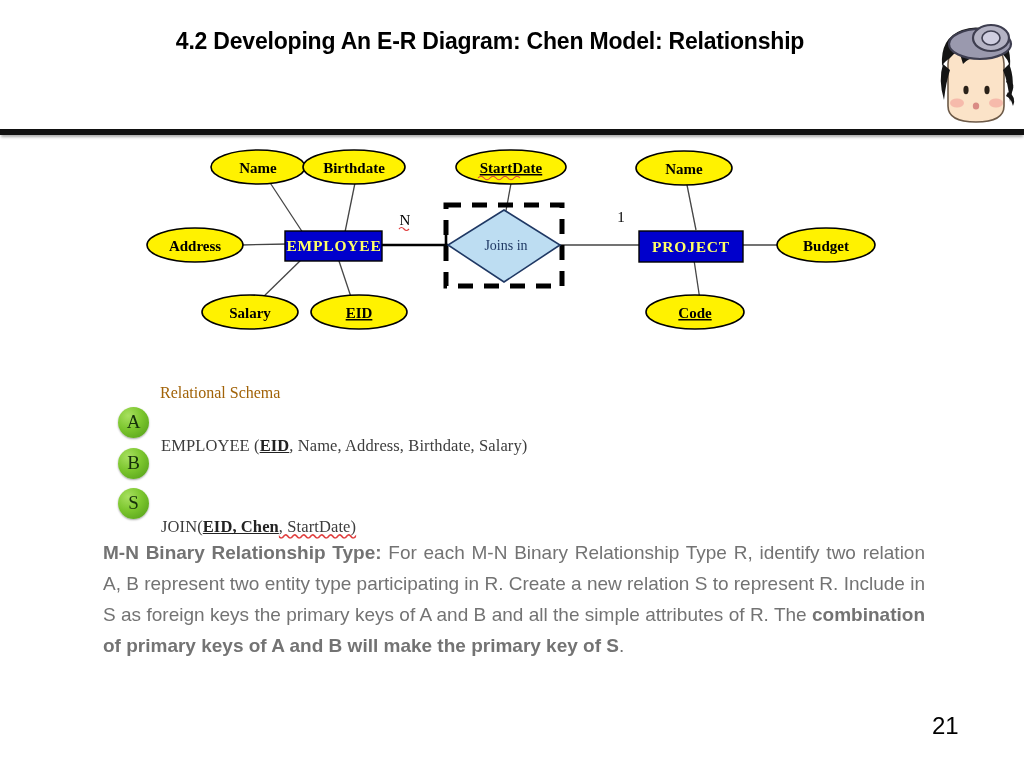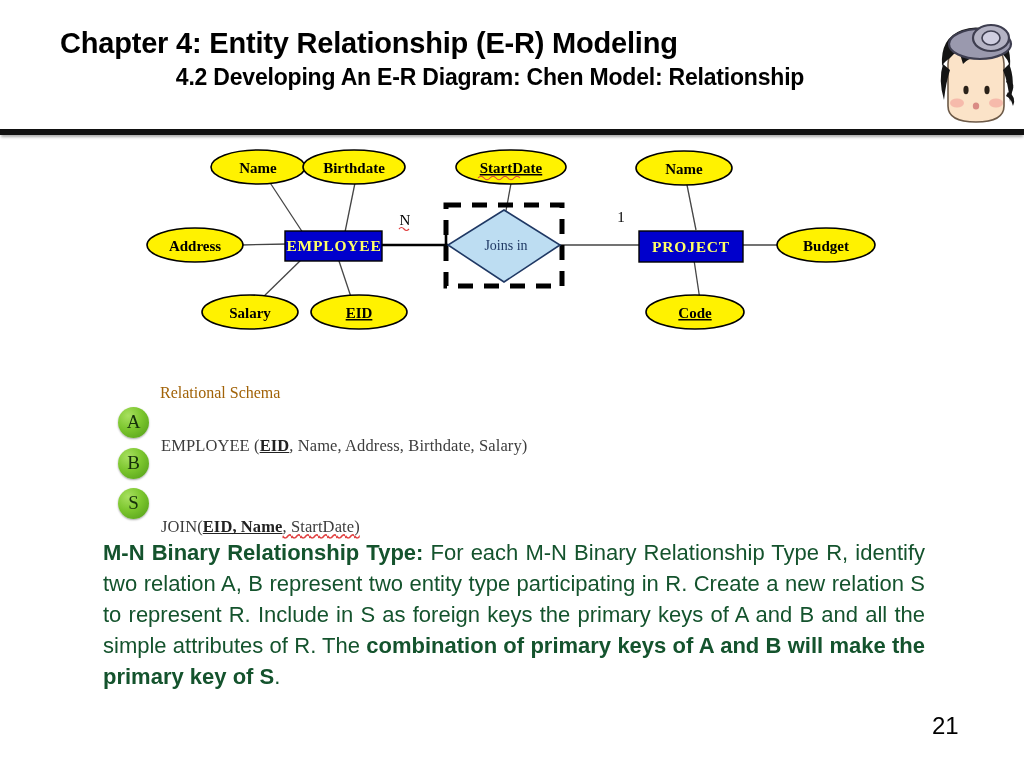--- a/index.html
+++ b/index.html
@@ -144,43 +144,42 @@
     text-decoration: underline;
   }
 
   
   #body-paragraph {
     position: absolute;
     left: 103px;
     top: 537px;
     width: 822px;
     font-family: "Liberation Sans", sans-serif;
-    font-size: 22px;
+    font-size: 19px;
     line-height: 31px;
     text-align: justify;
-    color: #14532d;
+    color: #737373;
   }
   #body-paragraph b { font-weight: bold; }
 
   
   #page-number {
     position: absolute;
     left: 932px;
     top: 712px;
     font-family: "Liberation Sans", sans-serif;
     font-size: 24px;
     color: #000000;
   }
 </style>
 </head>
 <body>
 
 <div id="slide-header">
   <div id="title-block">
-    <div id="slide-title">Chapter 4: Entity Relationship (E-R) Modeling</div>
     <div id="slide-subtitle">4.2 Developing An E-R Diagram: Chen Model: Relationship</div>
   </div>
   <div id="header-rule"></div>
 </div>
 
 <div id="avatar">
   <svg width="92" height="113" viewBox="0 0 92 113">
 
     <path d="M18 46 Q18 26 46 26 Q74 26 74 46 L74 88 Q74 104 46 104 Q18 104 18 88 Z" fill="#fbe3c8" stroke="#6d5a48" stroke-width="1.6"></path>
 
@@ -317,19 +316,19 @@
     <div class="badge">A</div>
     <div class="schema-text"><span>EMPLOYEE</span><span> (</span><span class="pk sq">EID</span><span>, Name, Address, Birthdate, Salary)</span></div>
   </div>
 
   <div class="schema-row" id="schema-row-b">
     <div class="badge">B</div>
   </div>
 
   <div class="schema-row" id="schema-row-s">
     <div class="badge">S</div>
-    <div class="schema-text"><span>JOIN</span><span>(</span><span class="pk sq">EID, Name</span><span class="sq">, StartDate)</span></div>
+    <div class="schema-text"><span>JOIN</span><span>(</span><span class="pk sq">EID, Chen</span><span class="sq">, StartDate)</span></div>
   </div>
 </div>
 
 <div id="body-paragraph"><b>M-N Binary Relationship Type:</b><span> For each M-N Binary Relationship Type R, identify two relation A, B represent two entity type participating in R. Create a new relation S to represent R. Include in S as foreign keys the primary keys of A and B and all the simple attributes of R. The </span><b>combination of primary keys of A and B will make the primary key of S</b><span>.</span></div>
 
 <div id="page-number">21</div>
 
 </body></html>

